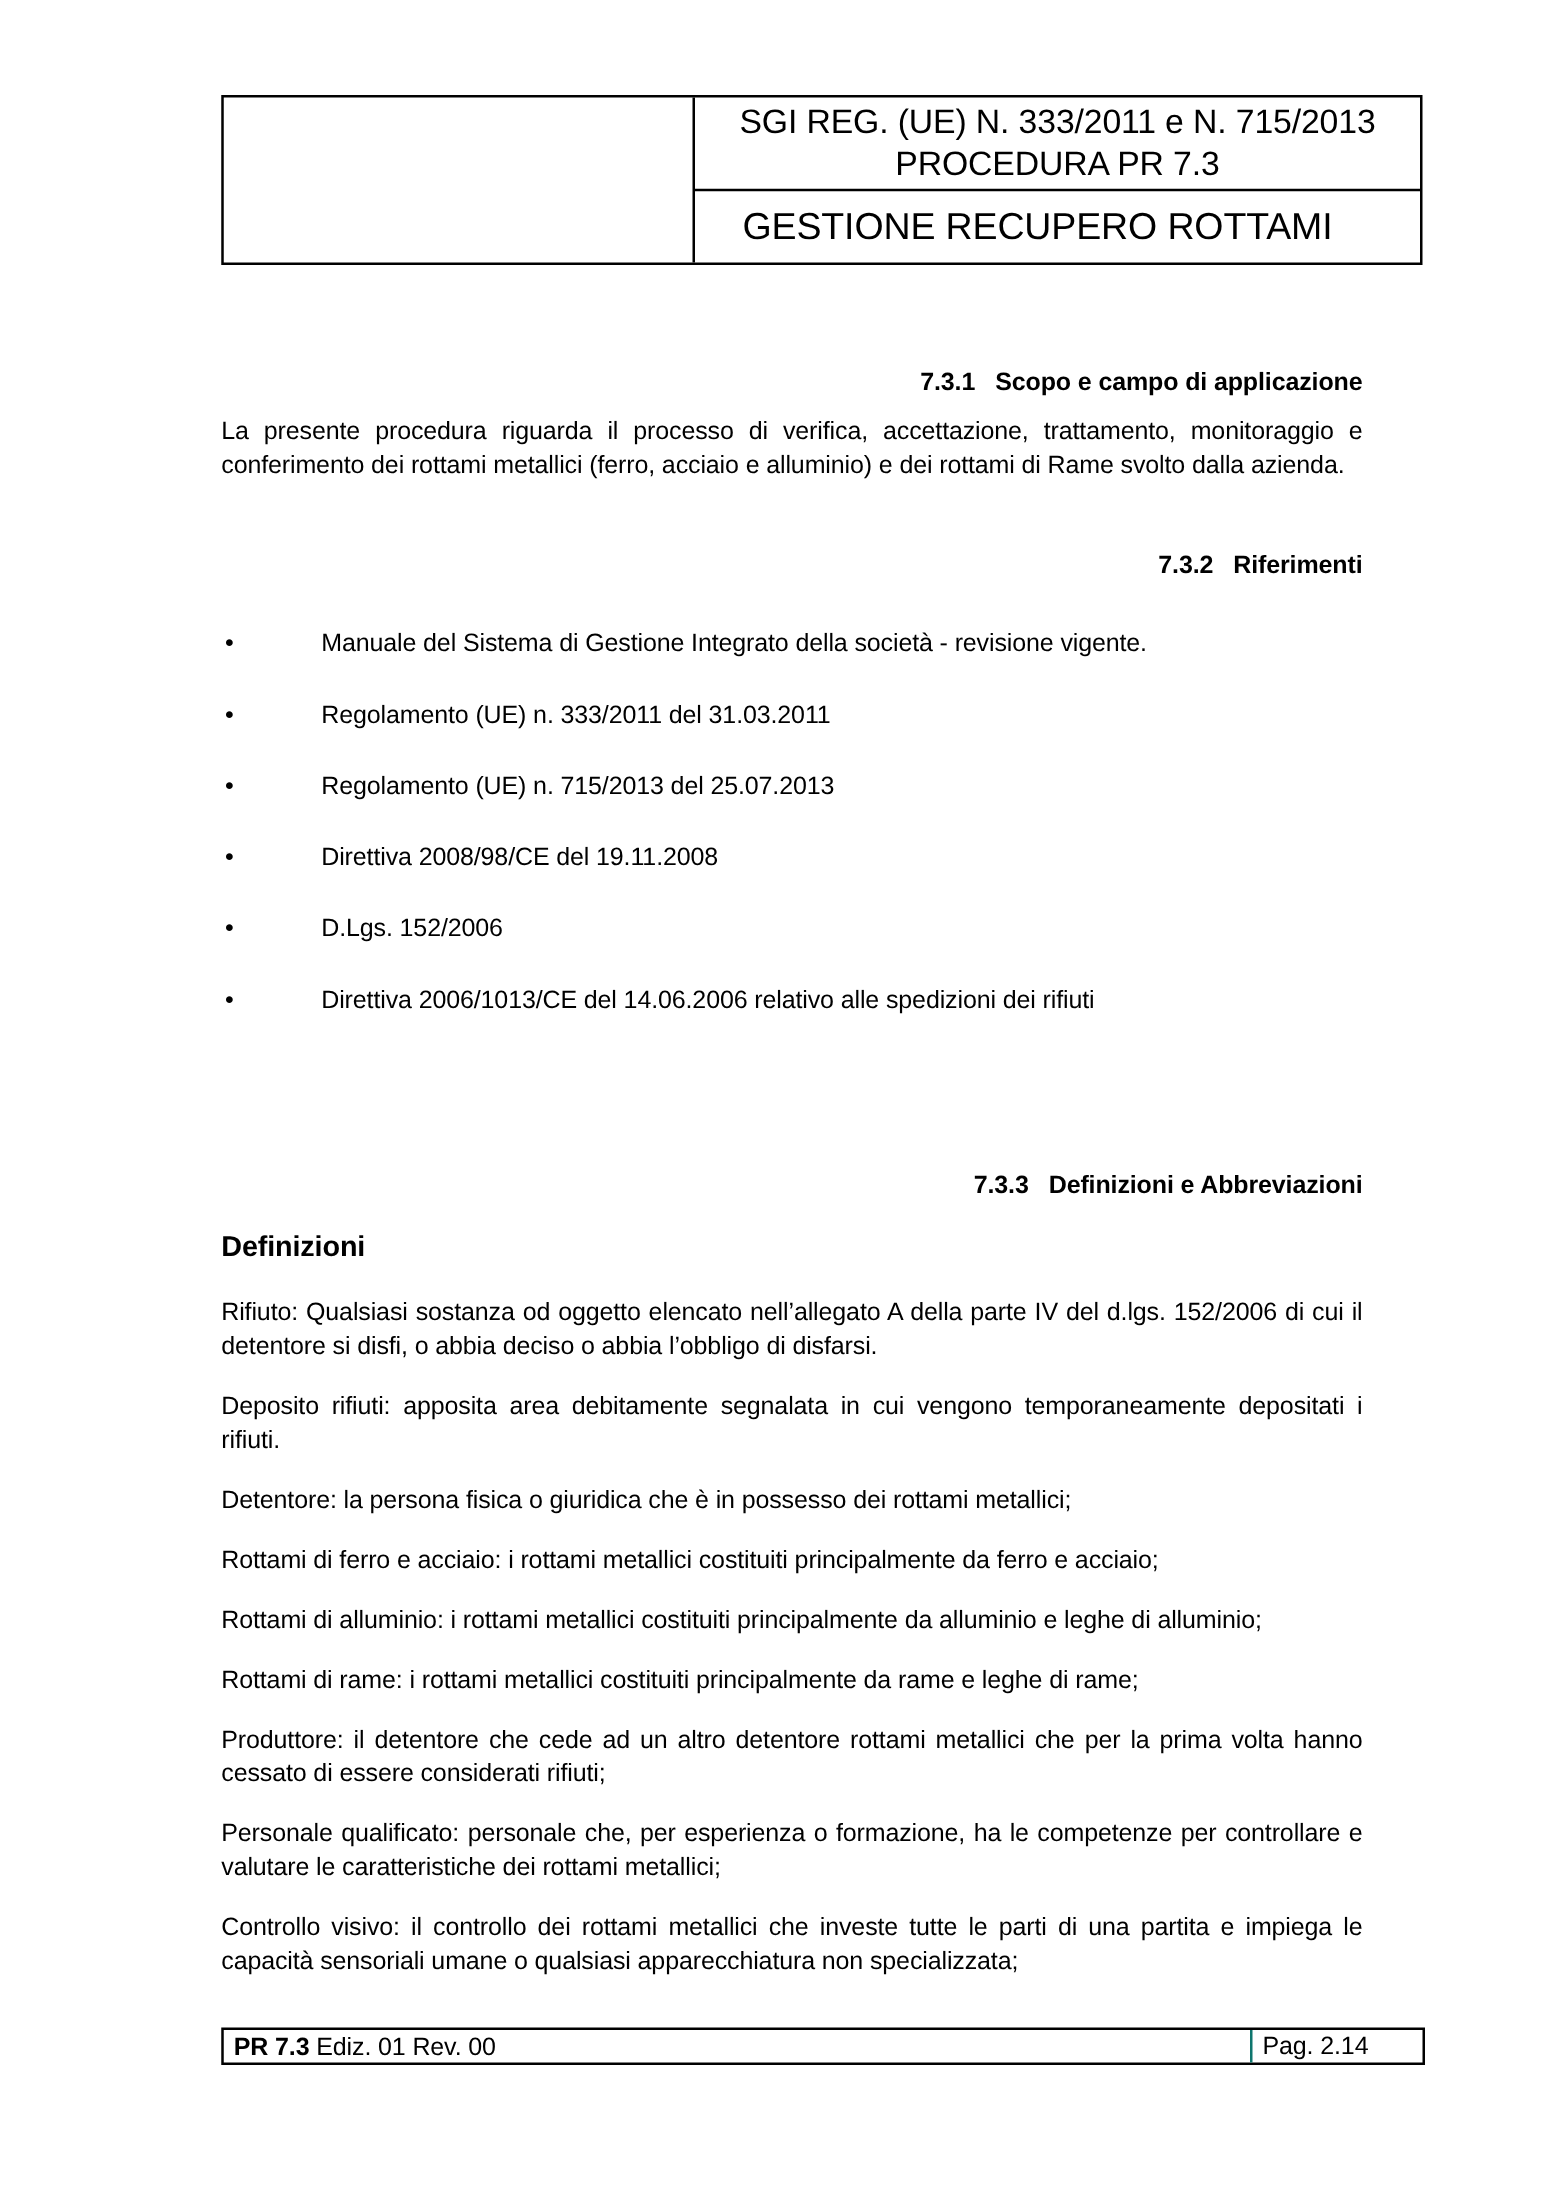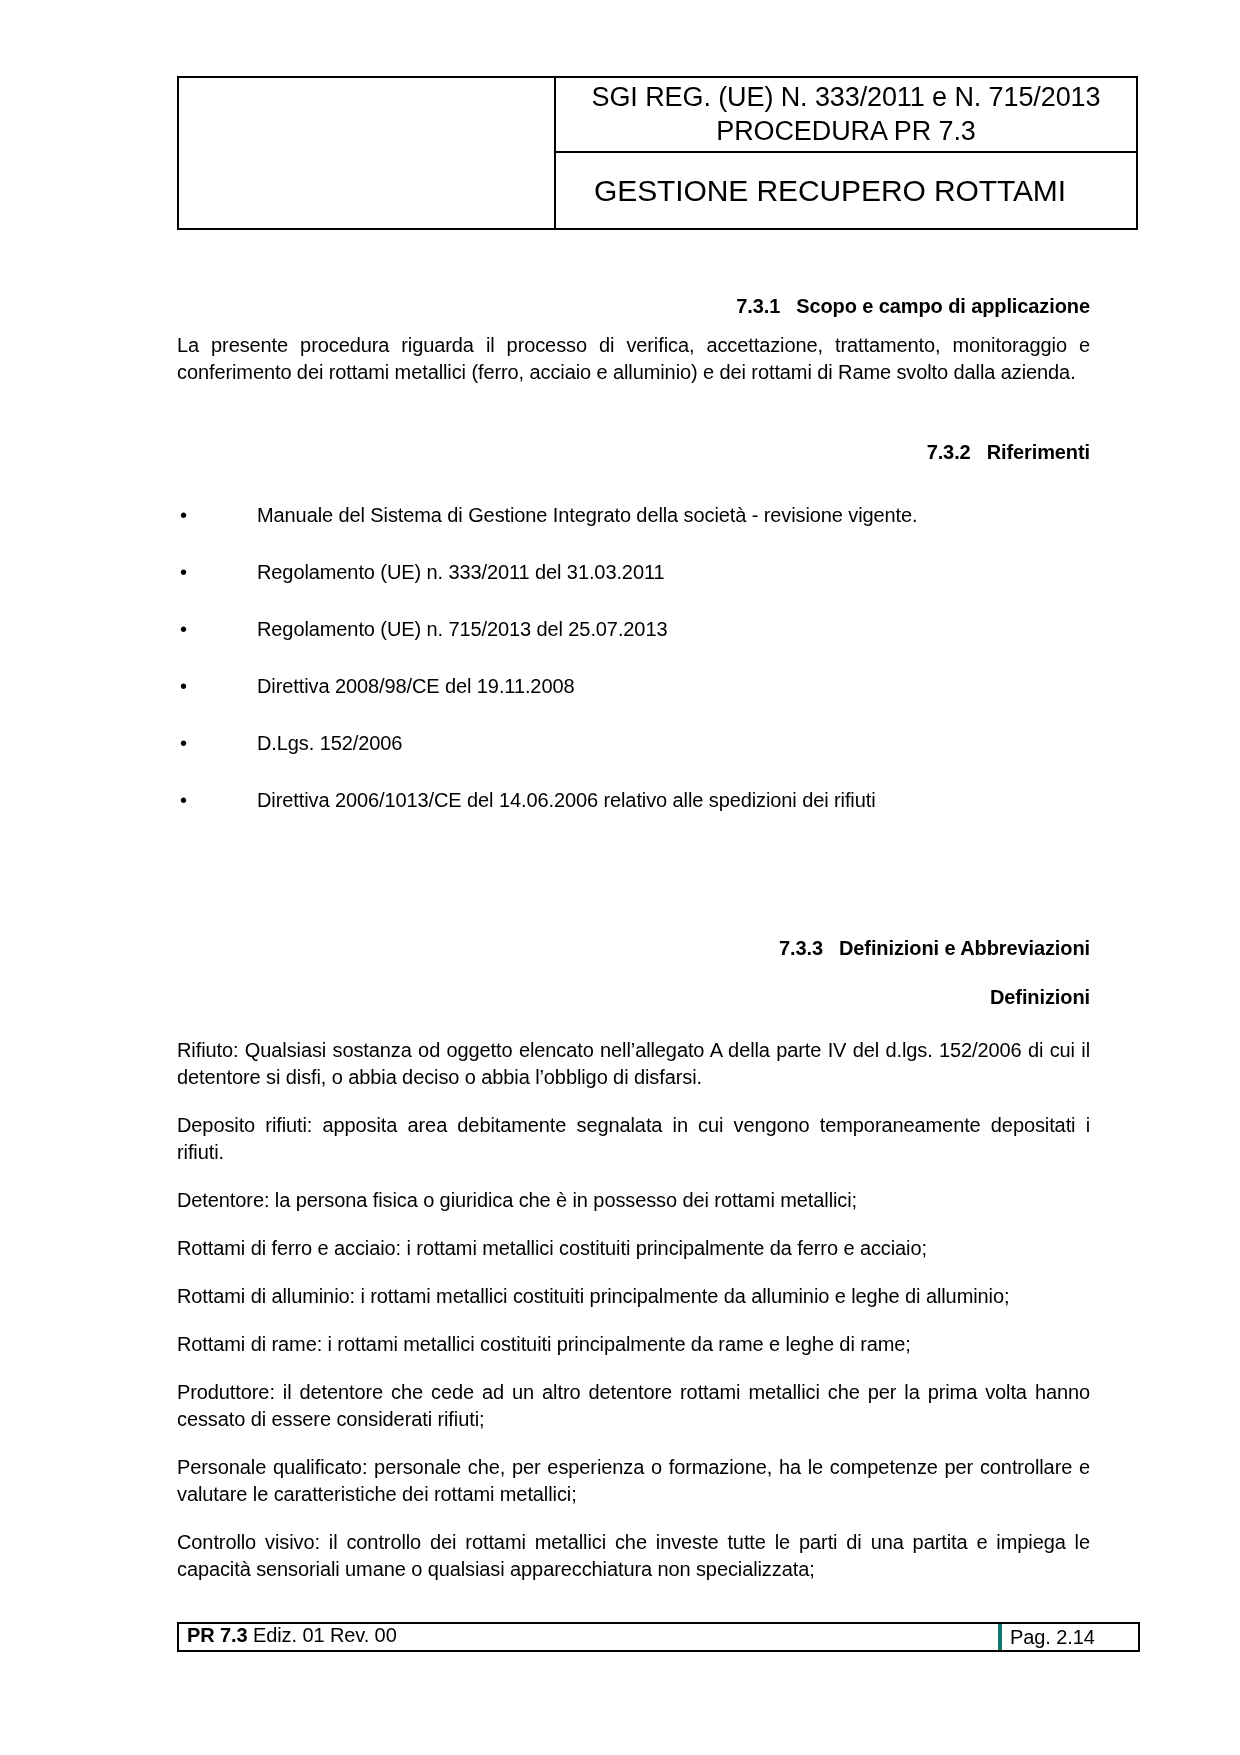--- a/index.html
+++ b/index.html
@@ -11,21 +11,21 @@
     color: #000000;
     font-family: "Liberation Sans", sans-serif;
     letter-spacing: -0.1px;
     overflow: hidden;
   }
 
   
   .hdr {
     position: absolute;
     top: 76px; left: 177px;
-    width: 961px; height: 154px;
+    width: 961px; height: 136px;
     border: 2px solid #000;
     box-sizing: border-box;
     display: flex;
     background: #fff;
   }
   .hdr-logo {
     width: 377px;
     border-right: 2px solid #000;
     box-sizing: border-box;
   }
@@ -81,47 +81,47 @@
   .refs li {
     position: relative;
     padding-left: 80px;
     line-height: 27px;
     margin-bottom: 30px;
   }
   .refs li:last-child { margin-bottom: 0; }
   .blt { position: absolute; left: 3px; top: 0; }
   .subhead {
     margin: 21px 0 0 0; padding: 0;
-    font-size: 20px;
+    font-size: 23px;
     line-height: 28px;
     font-weight: bold;
-    text-align: right;
+    text-align: left;
   }
   .def { margin: 21px 0 0 0; }
   .def.first { margin-top: 26px; }
   .def b { font-weight: normal; }
 
   
   .footer {
     position: absolute;
     top: 1622px; left: 177px;
     width: 963px; height: 30px;
     border: 2px solid #000;
     box-sizing: border-box;
     display: flex;
     font-size: 20px;
     background: #fff;
   }
   .footer-left {
     flex: 1;
-    border-right: 4px solid #0f766e;
+    border-right: 2px solid #0f766e;
     box-sizing: border-box;
     padding: 0 8px;
     display: flex;
-    align-items: flex-start;
+    align-items: flex-end;
     white-space: pre;
   }
   .footer-right {
     width: 120px;
     padding: 0 8px;
     display: flex;
     align-items: center;
     white-space: nowrap;
   }
 </style>

